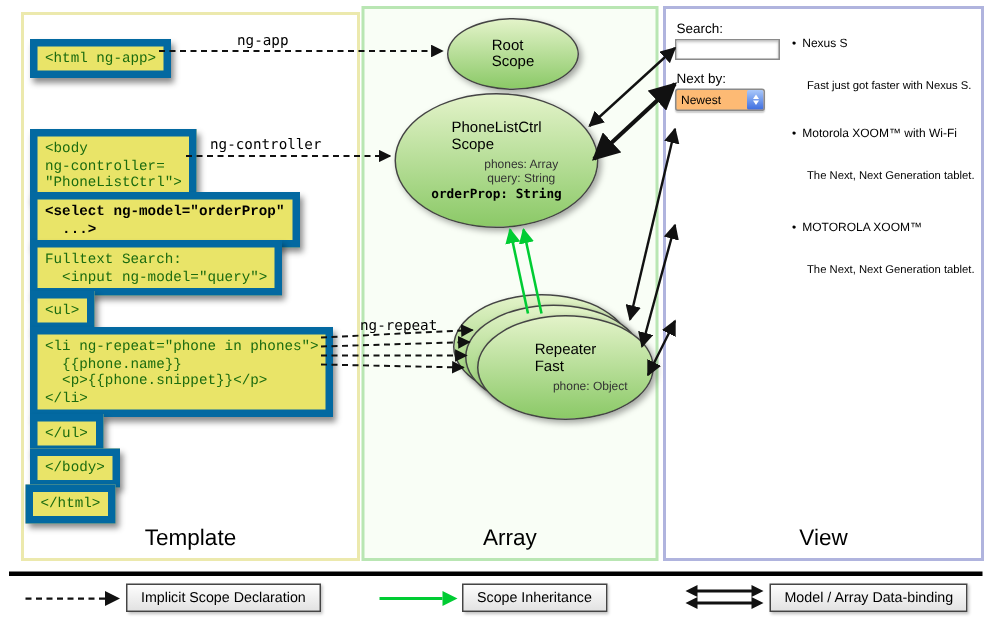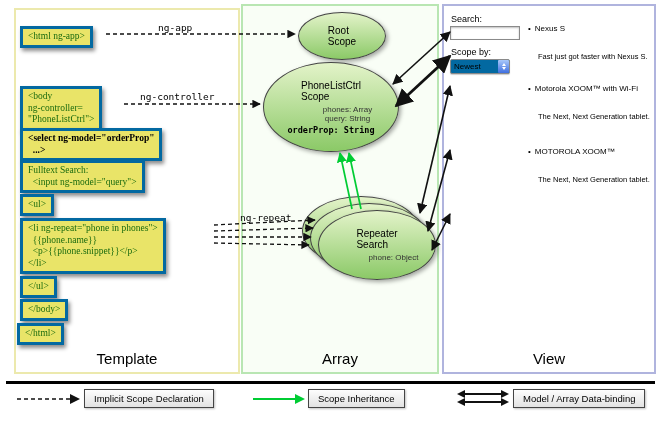--- a/index.html
+++ b/index.html
@@ -8,23 +8,23 @@
     font-family:"Liberation Sans", sans-serif; color:#111;
   }
   .panel { position:absolute; background:#fff; }
   #panel-template { left:14px; top:8px;  width:222px; height:362px; border:2px solid var(--template-border,#ece9ad); }
   #panel-model    { left:241px; top:4px; width:194px; height:366px; border:2px solid var(--model-border,#b9e6b3); background:var(--model-bg,#f9fef6); }
   #panel-view     { left:442px; top:4px; width:210px; height:366px; border:2px solid var(--view-border,#b0b4de); }
   .panel-label { position:absolute; bottom:5px; left:0; width:100%; text-align:center; font-size:15px; color:#000; }
 
   .code {
     position:absolute; z-index:2; white-space:pre;
-    font-family:Liberation Serif, serif; font-size:9.5px; line-height:11.5px;
+    font-family:Liberation Mono, monospace; font-size:9.5px; line-height:11.5px;
     background:var(--code-bg,#e9e468); color:var(--code-text,#1b6b0f);
-    border:3px solid #0369a1; padding:2px 5px;
+    border:5px solid #0369a1; padding:2px 5px;
     box-shadow:2px 3px 4px rgba(0,0,0,0.45);
   }
   .code.bold { font-weight:bold; color:#000; }
 
   .scope {
     position:absolute; z-index:1; border-radius:50%;
     background:linear-gradient(180deg, var(--scope-top,#e3f3c9), var(--scope-bottom,#8bc967));
     border:1.5px solid #444; box-shadow:2px 2px 4px rgba(0,0,0,0.35);
     display:flex; flex-direction:column; align-items:center; justify-content:center;
   }
@@ -46,21 +46,21 @@
   #mG path { fill:var(--inheritance-green,#00cc33); }
 
   .arrow-label { position:absolute; z-index:4; font-family:"DejaVu Sans Mono",monospace; font-size:9.5px; color:#000; }
 
   
   .v-search-label, .v-sort-label { position:absolute; font-size:9px; color:#000; }
   .v-search-label { left:7px; top:8px; }
   .v-sort-label   { left:7px; top:41px; }
   .v-search-input { position:absolute; left:6px; top:20px; width:64px; height:12px;
     border:1px solid #8a8a8a; box-shadow:inset 0 1px 2px rgba(0,0,0,0.25); font-size:8px; padding:0 2px; }
-  .v-select { position:absolute; left:6px; top:53px; width:58px; height:13px; background:#0369a1;
+  .v-select { position:absolute; left:6px; top:53px; width:58px; height:13px; background:#fdba74;
     border:1px solid #8a8a8a; border-radius:2px; display:flex; align-items:center; box-shadow:0 1px 1px rgba(0,0,0,0.2); }
   .v-select-val { flex:1; font-size:8px; padding-left:3px; color:#000; }
   .v-select-btn { width:11px; height:100%; border-radius:1px; background:linear-gradient(#a9c8fa,#3f6fe0);
     display:flex; flex-direction:column; align-items:center; justify-content:center; gap:1px; }
   .tri-up { width:0; height:0; border-left:2.5px solid transparent; border-right:2.5px solid transparent; border-bottom:3px solid #fff; }
   .tri-dn { width:0; height:0; border-left:2.5px solid transparent; border-right:2.5px solid transparent; border-top:3px solid #fff; }
   .v-item { position:absolute; left:84px; width:124px; }
   .v-name { font-size:8px; color:#000; }
   .v-bullet { margin-right:4px; }
   .v-desc { font-size:7.5px; color:#000; margin-top:19px; margin-left:10px; }
@@ -82,21 +82,21 @@
 <div class="panel" id="panel-model">
   <div class="panel-label">Array</div>
 </div>
 
 <div class="panel" id="panel-view">
   <div class="panel-label">View</div>
 
   <div class="v-search-label">Search:</div>
   <input class="v-search-input" style="">
 
-  <div class="v-sort-label">Scope by:</div>
+  <div class="v-sort-label">Next by:</div>
   <div class="v-select">
     <span class="v-select-val">Newest</span>
     <span class="v-select-btn">
         <i class="tri-up"></i>
         <i class="tri-dn"></i>
       </span>
   </div>
 
   <div class="v-item" style="top:18px">
     <div class="v-name"><span class="v-bullet">•</span><span>Nexus S</span></div>
@@ -122,21 +122,21 @@
 Scope</div>
   <div class="scope-props">phones: Array
 query: String</div>
   <div class="scope-prop-bold">orderProp: String</div>
 </div>
 
 <div class="scope" id="rep-back-1"></div>
 <div class="scope" id="rep-back-2"></div>
 <div class="scope" id="rep-scope">
   <div class="scope-title">Repeater
-Search</div>
+Fast</div>
   <div class="scope-props">phone: Object</div>
 </div>
 
 <div class="code" style="left:20px;top:26px">&lt;html ng-app&gt;</div>
 <div class="code" style="left:20px;top:86px">&lt;body
 ng-controller=
 "PhoneListCtrl"&gt;</div>
 <div class="code bold" style="left:20px;top:128px">&lt;select ng-model="orderProp"
   ...&gt;</div>
 <div class="code" style="left:20px;top:160px">Fulltext Search:

